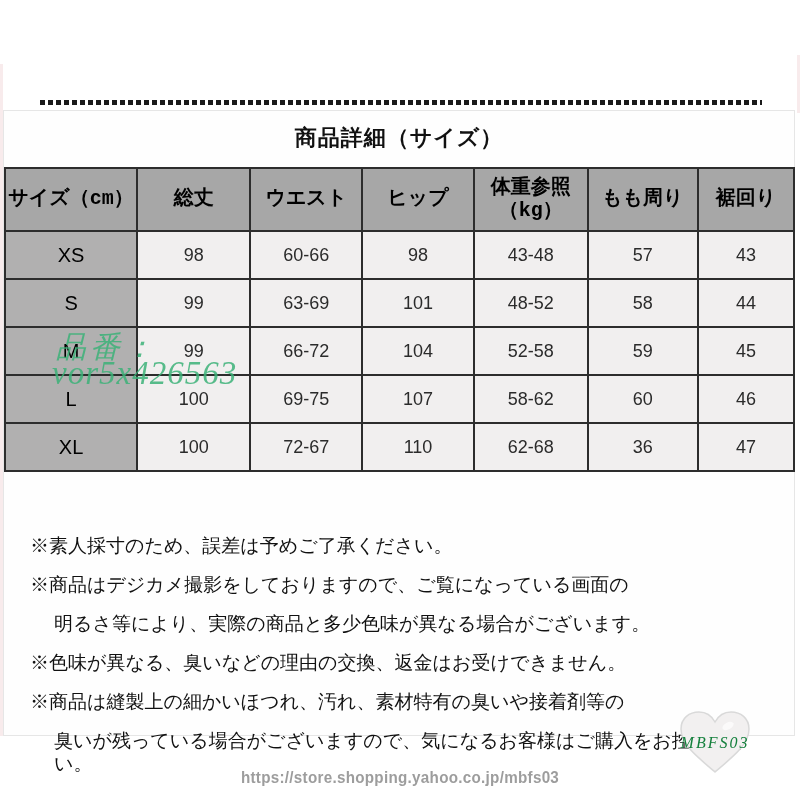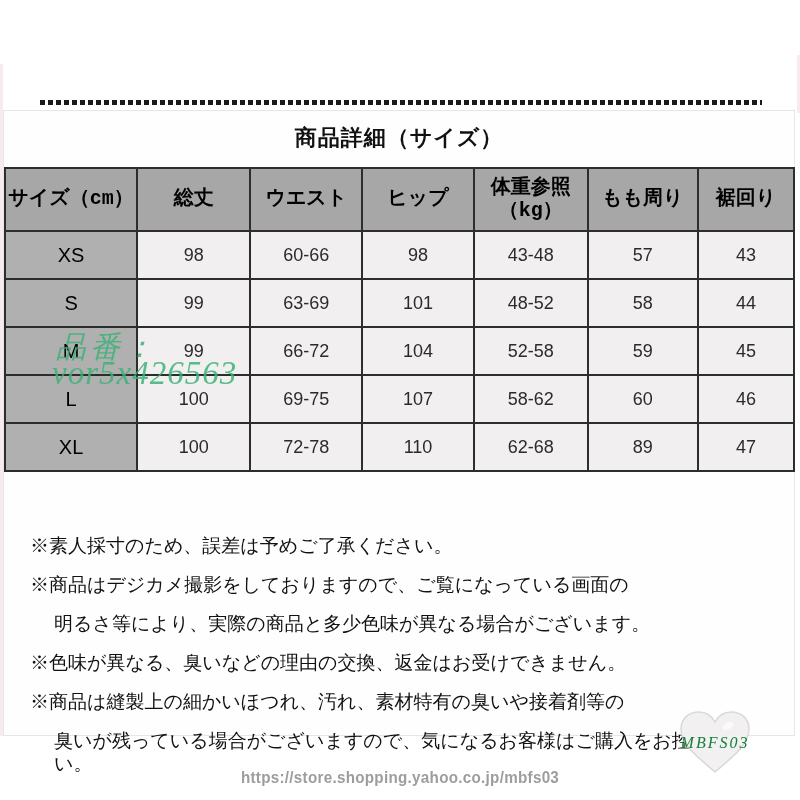--- a/index.html
+++ b/index.html
@@ -107,24 +107,24 @@
         <td>100</td>
         <td>69-75</td>
         <td>107</td>
         <td>58-62</td>
         <td>60</td>
         <td>46</td>
       </tr>
       <tr>
         <th>XL</th>
         <td>100</td>
-        <td>72-78</td>
+        <td>72-67</td>
         <td>110</td>
         <td>62-68</td>
-        <td>89</td>
+        <td>36</td>
         <td>47</td>
       </tr>
     </tbody>
   </table>
 
   <div class="wm wm-label">品番：</div>
   <div class="wm wm-code">vor5x426563</div>
 
   <div class="notes">
     <p class="note">※素人採寸のため、誤差は予めご了承ください。</p>

